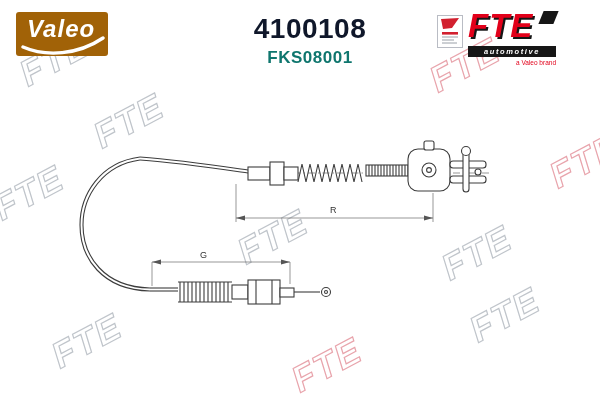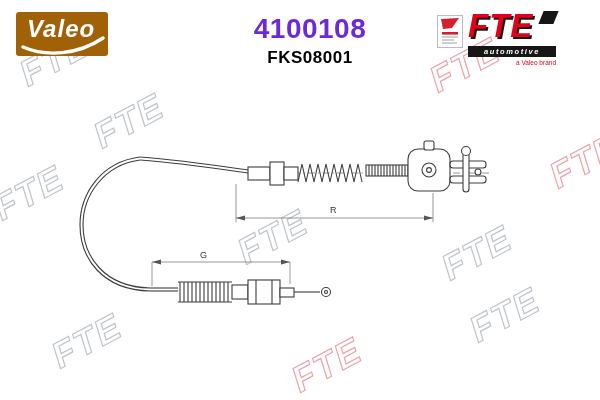--- a/index.html
+++ b/index.html
@@ -16,22 +16,22 @@
   }
   .wm.red{-webkit-text-stroke:1.2px rgba(226,140,150,.8);}
   @supports not (-webkit-text-stroke:1px black){
     .wm{color:rgba(190,195,202,.5);} .wm.red{color:rgba(230,160,168,.5);}
   }
   
   .hdr{position:absolute;z-index:3;}
   .valeo-logo{left:16px;top:12px;width:92px;height:44px;background:#a16207;border-radius:3px;}
   .valeo-text{position:absolute;left:11px;top:3px;color:#fff;font-size:24px;font-weight:bold;font-style:italic;letter-spacing:1px;}
   .valeo-swoosh{position:absolute;left:0;top:0;}
-  .part-number{left:170px;top:13px;width:280px;text-align:center;font-size:28px;font-weight:bold;color:#6d28d9;letter-spacing:.5px;}
-  .reference{left:170px;top:48px;width:280px;text-align:center;font-size:17px;font-weight:bold;color:#000000;letter-spacing:.5px;}
+  .part-number{left:170px;top:13px;width:280px;text-align:center;font-size:28px;font-weight:bold;color:#0f172a;letter-spacing:.5px;}
+  .reference{left:170px;top:48px;width:280px;text-align:center;font-size:17px;font-weight:bold;color:#0f766e;letter-spacing:.5px;}
   .fte-crest{left:437px;top:15px;width:24px;height:31px;border:1px solid #b9bcc4;background:#fff;}
   .fte-word{left:468px;top:8px;font-size:33px;font-weight:bold;font-style:italic;color:#e2001a;text-shadow:2px 2px 0 #161616;letter-spacing:1px;line-height:36px;}
   .fte-flag{left:541px;top:11px;width:15px;height:13px;background:#161616;transform:skewX(-22deg);}
   .fte-bar{left:468px;top:46px;width:88px;height:11px;background:#161616;color:#fff;font-size:7.5px;font-weight:bold;font-style:italic;letter-spacing:1.6px;text-align:center;line-height:11px;}
   .fte-tagline{left:492px;top:59px;width:64px;font-size:6.5px;color:#e2001a;text-align:right;}
   
   .drawing{position:absolute;left:0;top:0;z-index:1;}
   .drawing .stroke{stroke:#3d3d3d;fill:none;stroke-width:1.1;}
   .drawing .part{stroke:#3d3d3d;fill:#ffffff;stroke-width:1.1;}
   .drawing .dim{stroke:#6a6a6a;stroke-width:.7;fill:none;}

